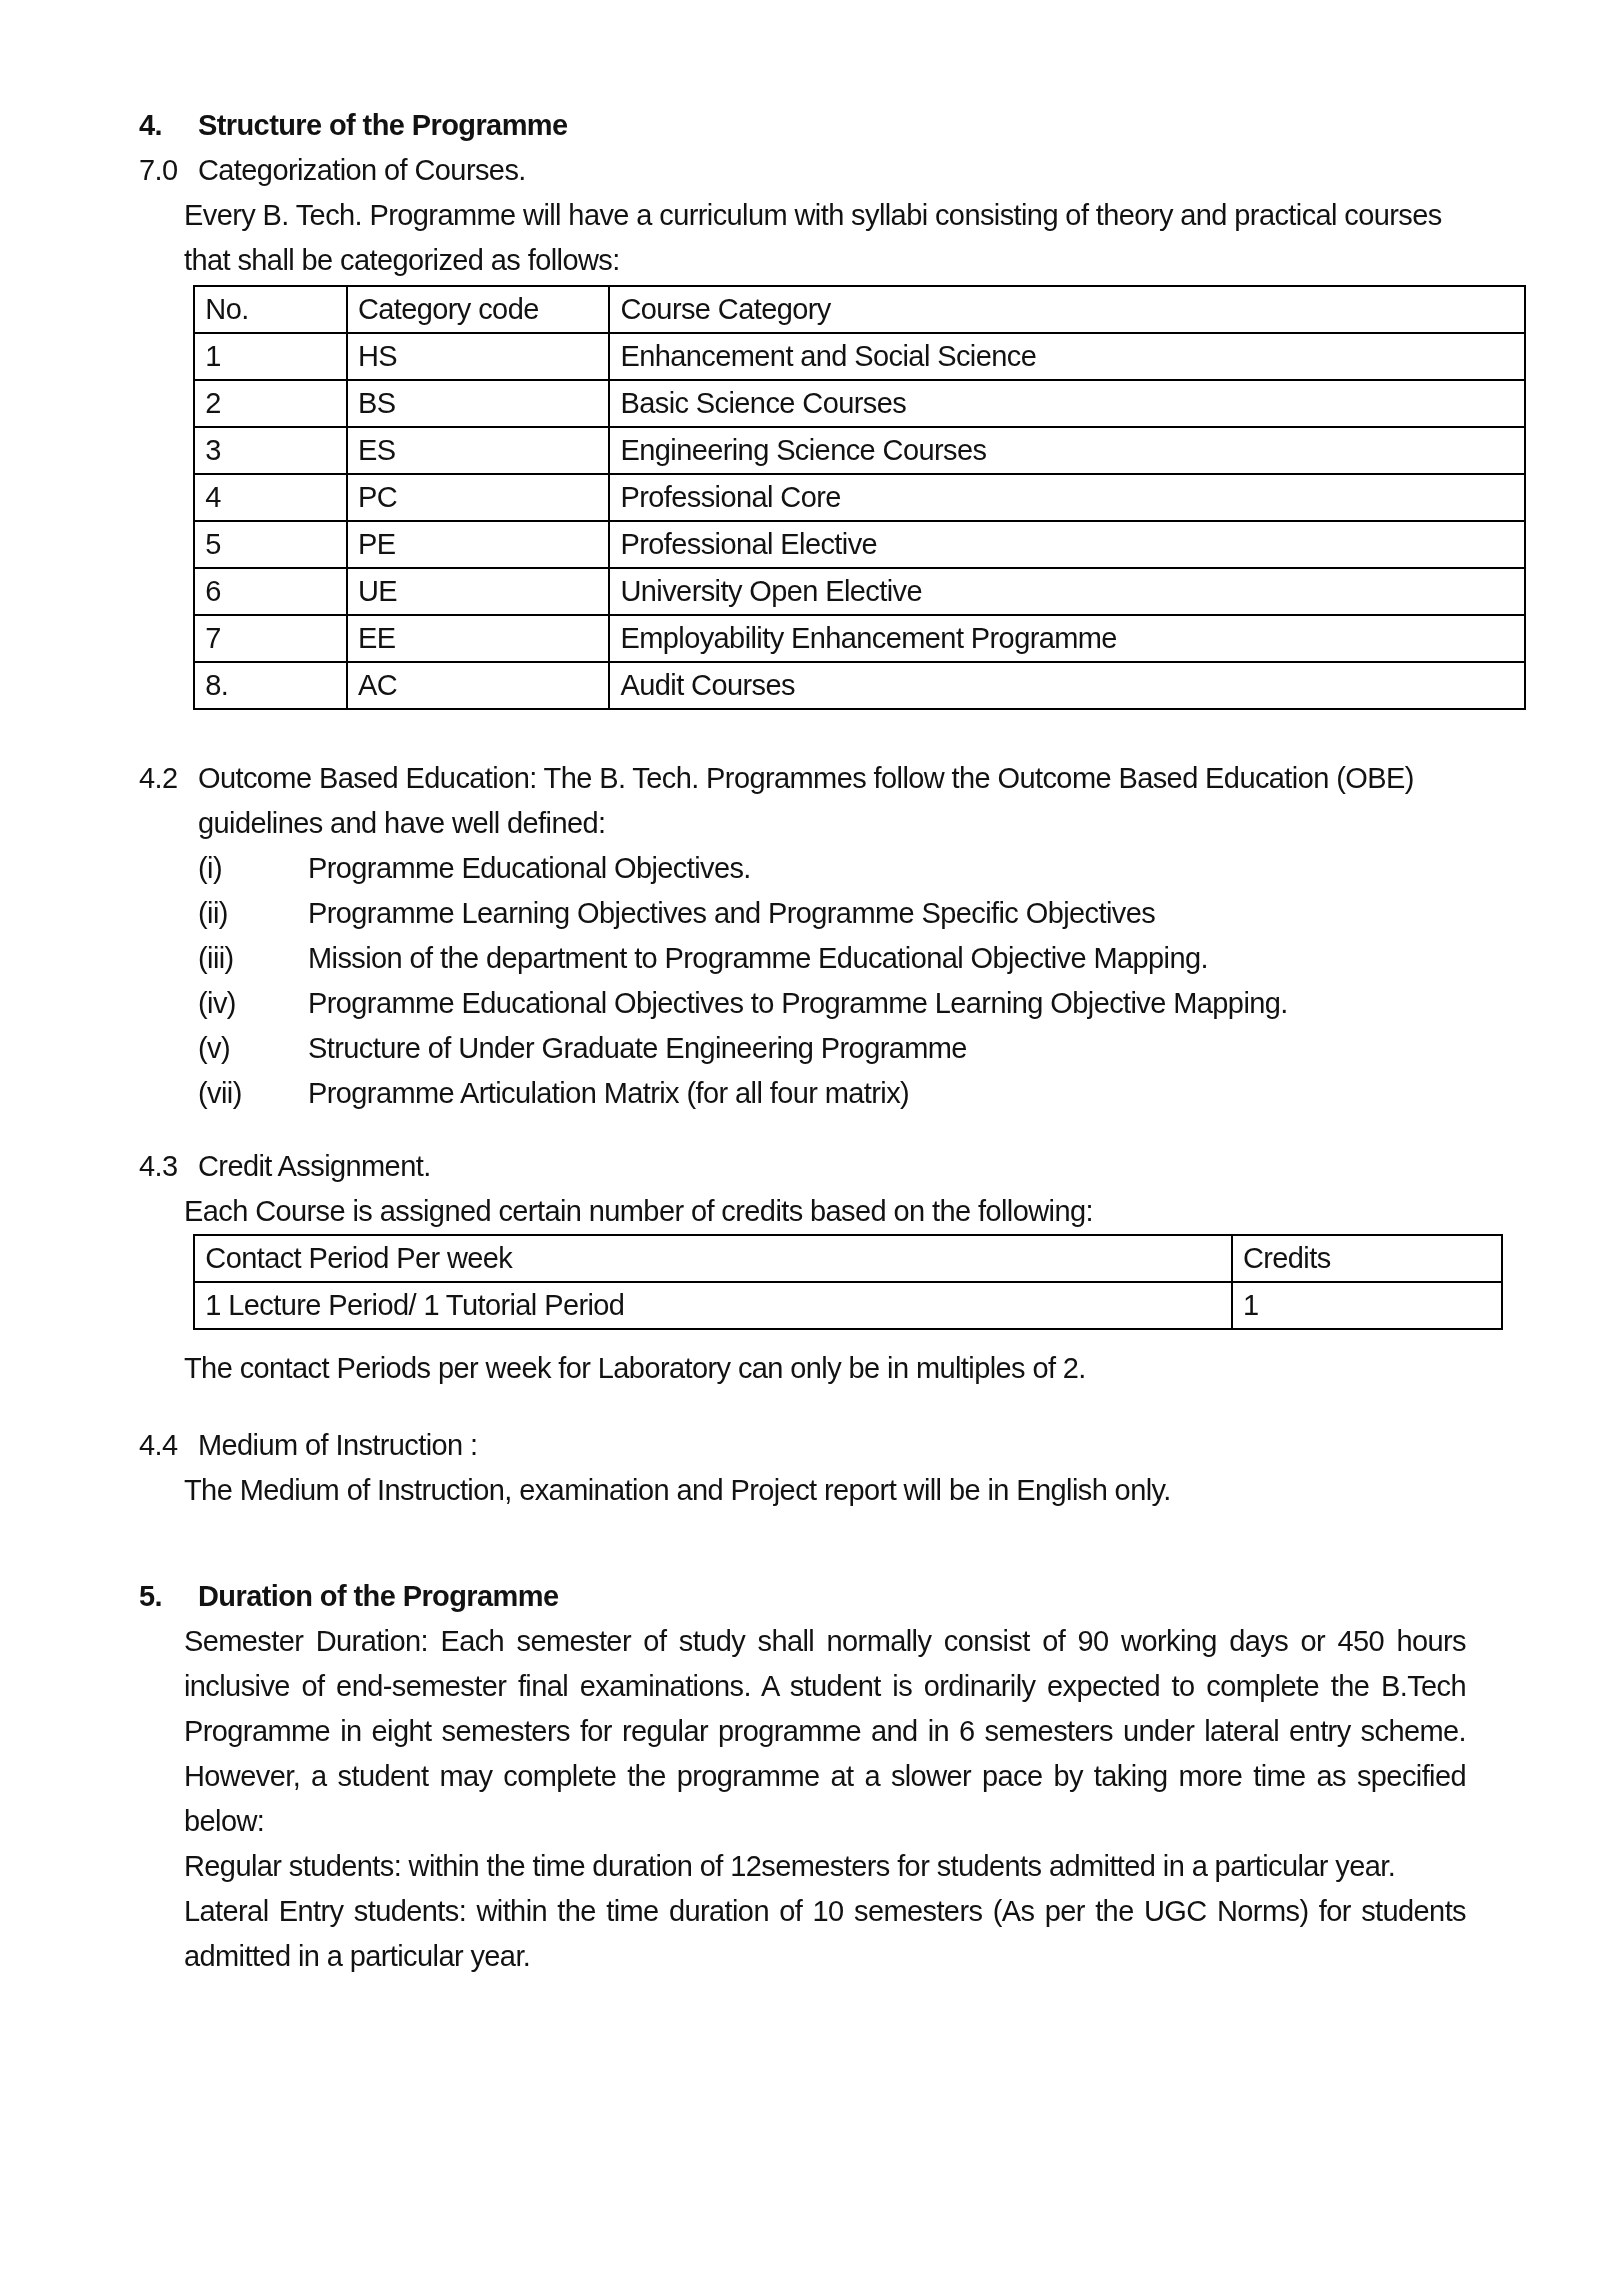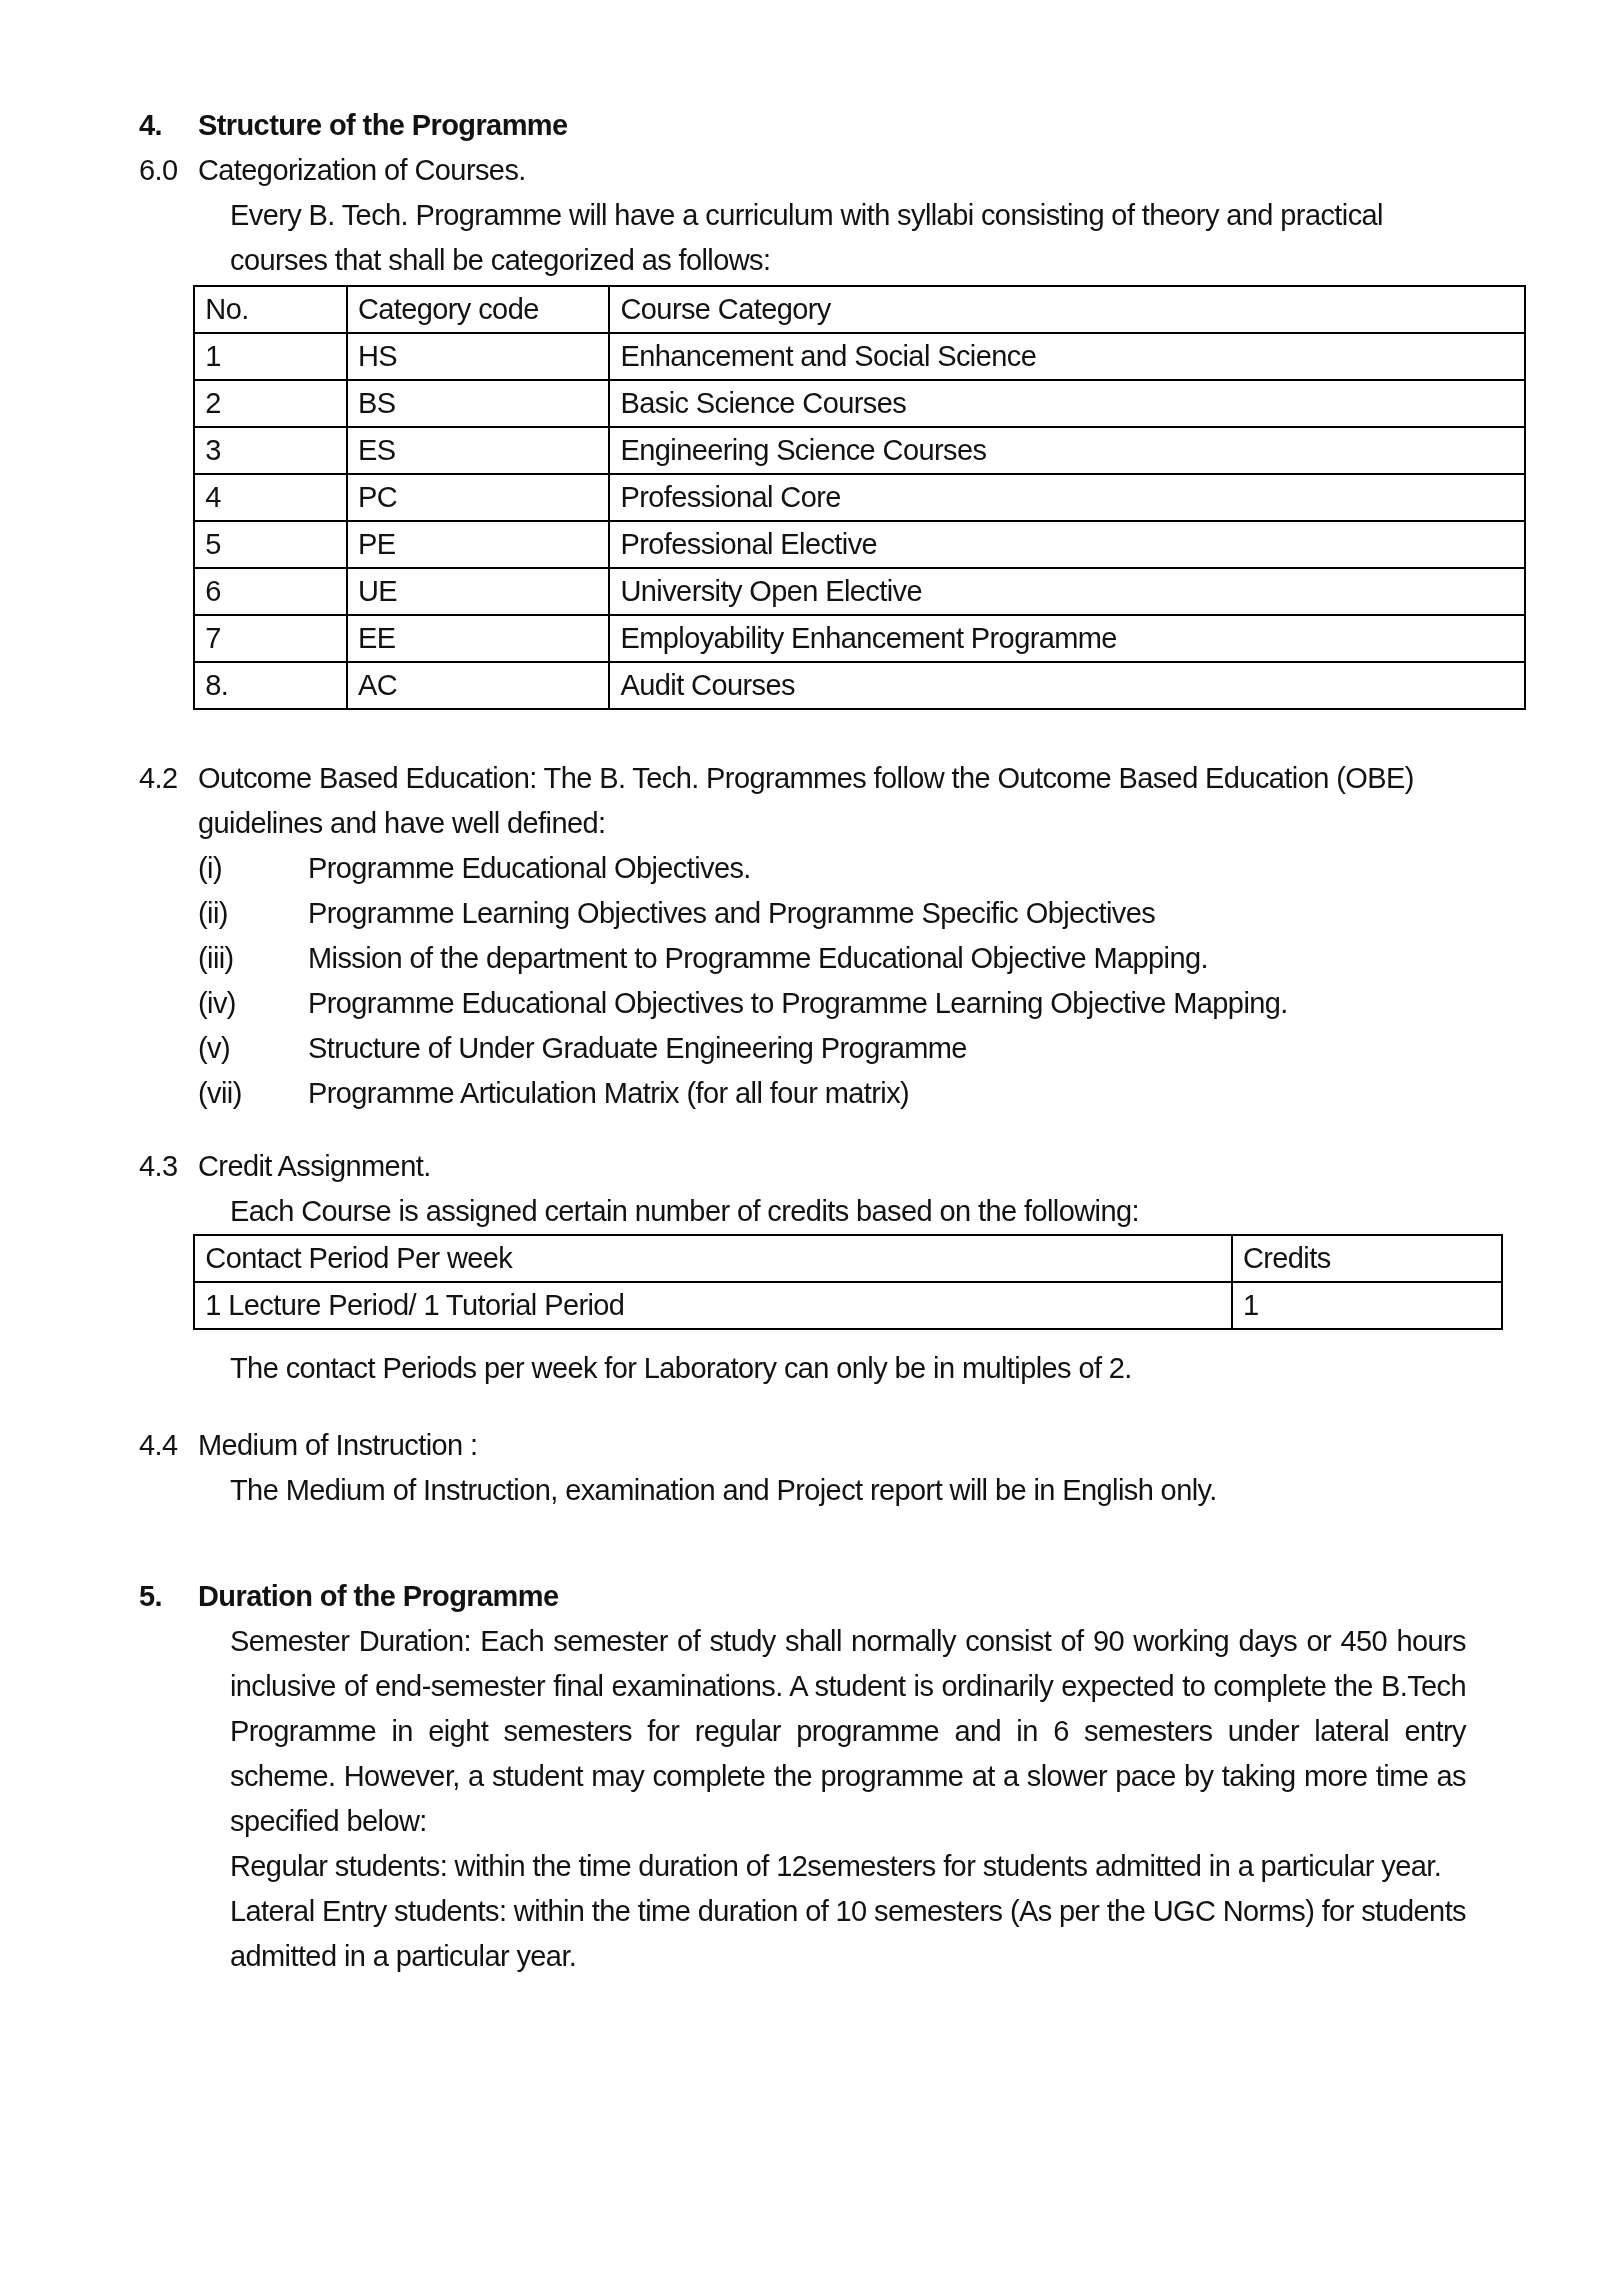--- a/index.html
+++ b/index.html
@@ -14,21 +14,21 @@
     line-height:45px;
     box-sizing:border-box;
     padding:103px 142px 0 139px;
     overflow:hidden;
   }
   .row{display:flex;align-items:flex-start;}
   .num{flex:0 0 59px;}
   .txt{flex:1 1 auto;}
   .b{font-weight:bold;}
   .just{text-align:justify;}
-  .indent{margin-left:91px;}
+  .indent{margin-left:45px;}
 
   table{border-collapse:collapse;table-layout:fixed;}
   td{
     border:2.2px solid #000;
     height:39px;
     padding:0 7.3px 0 10.3px;
     vertical-align:middle;
     overflow:hidden;
     white-space:nowrap;
   }
@@ -54,21 +54,21 @@
 <body>
 
 <div class="page">
 
   <div class="row b">
     <div class="num">4.</div>
     <div class="txt">Structure of the Programme</div>
   </div>
 
   <div class="row">
-    <div class="num">6.0</div>
+    <div class="num">7.0</div>
     <div class="txt">Categorization of Courses.</div>
   </div>
   <div class="indent">Every B. Tech. Programme will have a curriculum with syllabi consisting of theory and practical courses that shall be categorized as follows:</div>
 
   <table class="t1">
     <tbody>
       <tr>
         <td class="c1">No.</td>
         <td class="c2">Category code</td>
         <td class="c3">Course Category</td>

